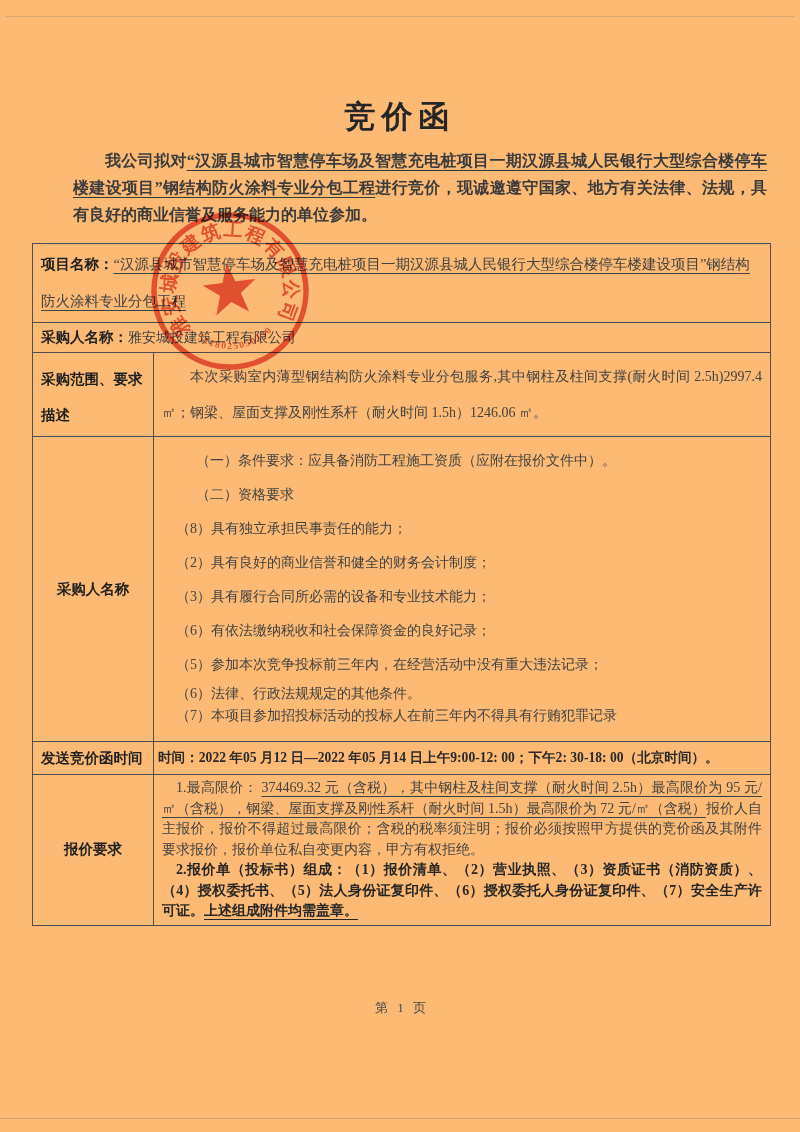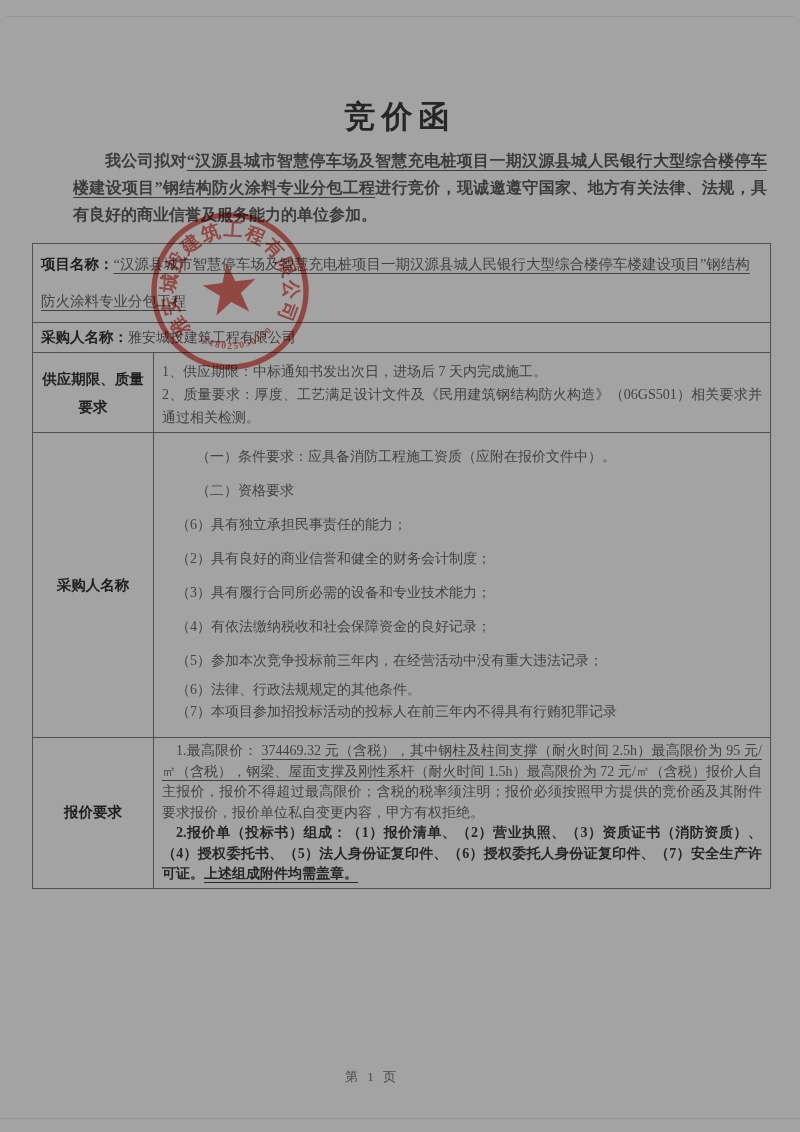--- a/index.html
+++ b/index.html
@@ -1,18 +1,18 @@
 <!DOCTYPE html>
 <html><head>
 <meta charset="utf-8">
 <style>
   html,body{margin:0;padding:0;background:#ffffff;}
   .page{
     position:relative;width:800px;height:1132px;margin:0 auto;
-    background:#a3a3a3;overflow:hidden;
+    background:#fdba74;overflow:hidden;
     font-family:"Liberation Serif","DejaVu Serif",serif;
     color:#424242;
   }
   .scan-line-top{position:absolute;left:6px;top:16px;width:788px;height:0;border-top:1px solid rgba(120,120,120,.28);}
   .scan-line-bottom{position:absolute;left:0px;top:1118px;width:800px;height:0;border-top:1px solid rgba(120,120,120,.30);}
   .doc-title{
     position:absolute;top:96px;left:0;width:100%;text-align:center;
     font-size:31px;font-weight:bold;letter-spacing:6px;color:#262626;margin:0;
   }
   .intro{
@@ -49,22 +49,22 @@
   .qual-item.q8{margin-bottom:0;}
   td.r7l{height:26px;}
   td.r7c{font-weight:bold;color:#2a2a2a;font-size:13.6px;letter-spacing:0;padding:2px 4px;}
   td.r8l{text-align:center;}
   td.r8c{height:138px;vertical-align:top;padding-top:3px;line-height:20.5px;}
   td.r8c p{margin:0;text-indent:1em;text-align:justify;}
   td.r8c p.bold{font-weight:bold;color:#262626;}
   td.r9c{height:47px;vertical-align:top;padding-top:5px;line-height:21px;}
   td.r9c p{margin:0;text-indent:1em;text-align:justify;}
   .page-footer{
-    position:absolute;top:1068px;left:0;width:744px;text-align:center;
-    font-size:13px;color:#4a4a4a;letter-spacing:3px;
+    position:absolute;top:999px;left:0;width:744px;text-align:center;
+    font-size:13px;color:#4a4a4a;letter-spacing:3px;padding-left:30px;
   }
   .stamp{
     position:absolute;left:145px;top:206px;width:170px;height:170px;
     opacity:.82;mix-blend-mode:multiply;transform:rotate(-7deg);
     pointer-events:none;
   }
 </style>
 </head>
 <body>
 
@@ -85,40 +85,43 @@
         <col style="width:310px">
     </colgroup>
     <tbody>
         <tr>
       <td colspan="4" class="r1"><span class="lbl">项目名称：</span><span class="u">“汉源县城市智慧停车场及智慧充电桩项目一期汉源县城人民银行大型综合楼停车楼建设项目”钢结构防火涂料专业分包工程</span></td>
     </tr>
     <tr>
       <td colspan="4" class="r2"><span class="lbl">采购人名称：</span><span>雅安城投建筑工程有限公司</span></td>
     </tr>
     <tr>
-      <td class="lbl pre r5l">供应期限、质量
-要求</td>
-      <td colspan="3" class="r5c">
-        <p>1、供应期限：中标通知书发出次日，进场后 7 天内完成施工。</p>
-        <p>2、质量要求：厚度、工艺满足设计文件及《民用建筑钢结构防火构造》（06GS501）相关要求并通过相关检测。</p>
-      </td>
+      <td class="lbl pre r4l">采购范围、要求
+描述</td>
+      <td colspan="3" class="r4c">
+            <p class="scope-text">本次采购室内薄型钢结构防火涂料专业分包服务,其中钢柱及柱间支撑(耐火时间 2.5h)2997.4 ㎡；钢梁、屋面支撑及刚性系杆（耐火时间 1.5h）1246.06 ㎡。</p>
+          </td>
     </tr>
     <tr>
       <td class="lbl r6l">采购人名称</td>
       <td colspan="3" class="r6c">
         <div class="qual-item hd">（一）条件要求：应具备消防工程施工资质（应附在报价文件中）。</div>
         <div class="qual-item hd">（二）资格要求</div>
-        <div class="qual-item">（6）具有独立承担民事责任的能力；</div>
+        <div class="qual-item">（8）具有独立承担民事责任的能力；</div>
         <div class="qual-item">（2）具有良好的商业信誉和健全的财务会计制度；</div>
         <div class="qual-item">（3）具有履行合同所必需的设备和专业技术能力；</div>
-        <div class="qual-item">（4）有依法缴纳税收和社会保障资金的良好记录；</div>
+        <div class="qual-item">（6）有依法缴纳税收和社会保障资金的良好记录；</div>
         <div class="qual-item q6">（5）参加本次竞争投标前三年内，在经营活动中没有重大违法记录；</div>
         <div class="qual-item q7">（6）法律、行政法规规定的其他条件。</div>
         <div class="qual-item q8">（7）本项目参加招投标活动的投标人在前三年内不得具有行贿犯罪记录</div>
       </td>
+    </tr>
+    <tr>
+      <td class="lbl r7l">发送竞价函时间</td>
+      <td colspan="3" class="r7c">时间：2022 年05 月12 日—2022 年05 月14 日上午9:00-12: 00；下午2: 30-18: 00（北京时间）。</td>
     </tr>
     <tr>
       <td class="lbl r8l">报价要求</td>
       <td colspan="3" class="r8c">
         <p><span>1.最高限价： </span><span class="u">374469.32 元（含税），其中钢柱及柱间支撑（耐火时间 2.5h）最高限价为 95 元/㎡（含税），钢梁、屋面支撑及刚性系杆（耐火时间 1.5h）最高限价为 72 元/㎡（含税）</span><span>报价人自主报价，报价不得超过最高限价；含税的税率须注明；报价必须按照甲方提供的竞价函及其附件要求报价，报价单位私自变更内容，甲方有权拒绝。</span></p>
         <p class="bold"><span>2.报价单（投标书）组成：（1）报价清单、（2）营业执照、（3）资质证书（消防资质）、（4）授权委托书、（5）法人身份证复印件、（6）授权委托人身份证复印件、（7）安全生产许可证。</span><span class="u">上述组成附件均需盖章。</span></p>
       </td>
     </tr>
   </tbody>
     </table>

